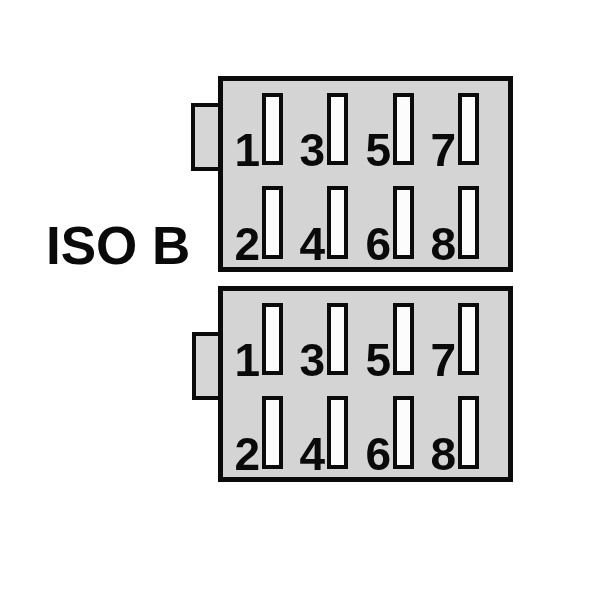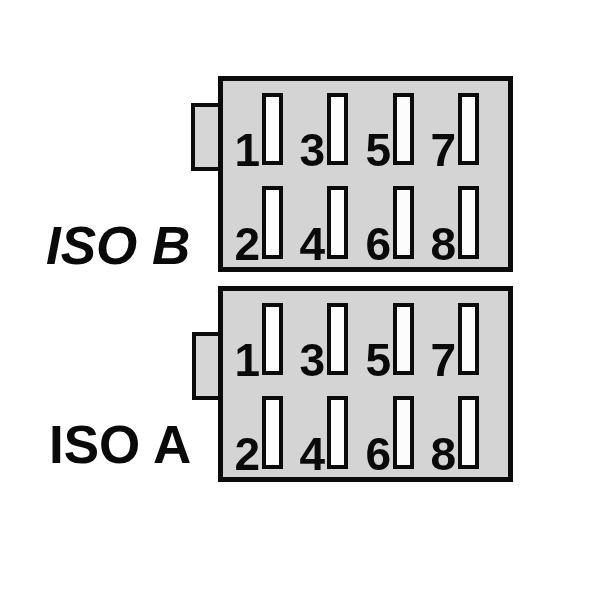--- a/index.html
+++ b/index.html
@@ -18,21 +18,21 @@
 
   
   .iso-label {
     position: absolute;
     font-weight: bold;
     font-size: 53px;
     line-height: 1;
     color: var(--text, #0a0a0a);
     white-space: nowrap;
   }
-  .label-b { left: 46px; top: 219px; font-style: italic; }
+  .label-b { left: 46px; top: 219px; }
   .label-a { left: 49px; top: 418px; }
 
   
   .tab {
     position: absolute;
     width: 33px;
     height: 68px;
     box-sizing: border-box;
     background: var(--tab-fill, #d6d6d6);
     border: 4px solid var(--outline, #0b0b0b);
@@ -89,21 +89,20 @@
   .c3 { left: 141px; }
   .c4 { left: 206px; }
 </style>
 </head>
 <body>
 
 <div class="stage">
 
   <div class="iso-label label-b">ISO B</div>
 
-  <div class="iso-label label-a">ISO A</div>
 
   <div class="tab tab-b"></div>
   <div class="tab tab-a"></div>
 
   <div class="connector connector-b">
     <div class="pin r1 c1">
       <span class="num">1</span>
       <span class="slot"></span>
     </div>
     <div class="pin r1 c2">

